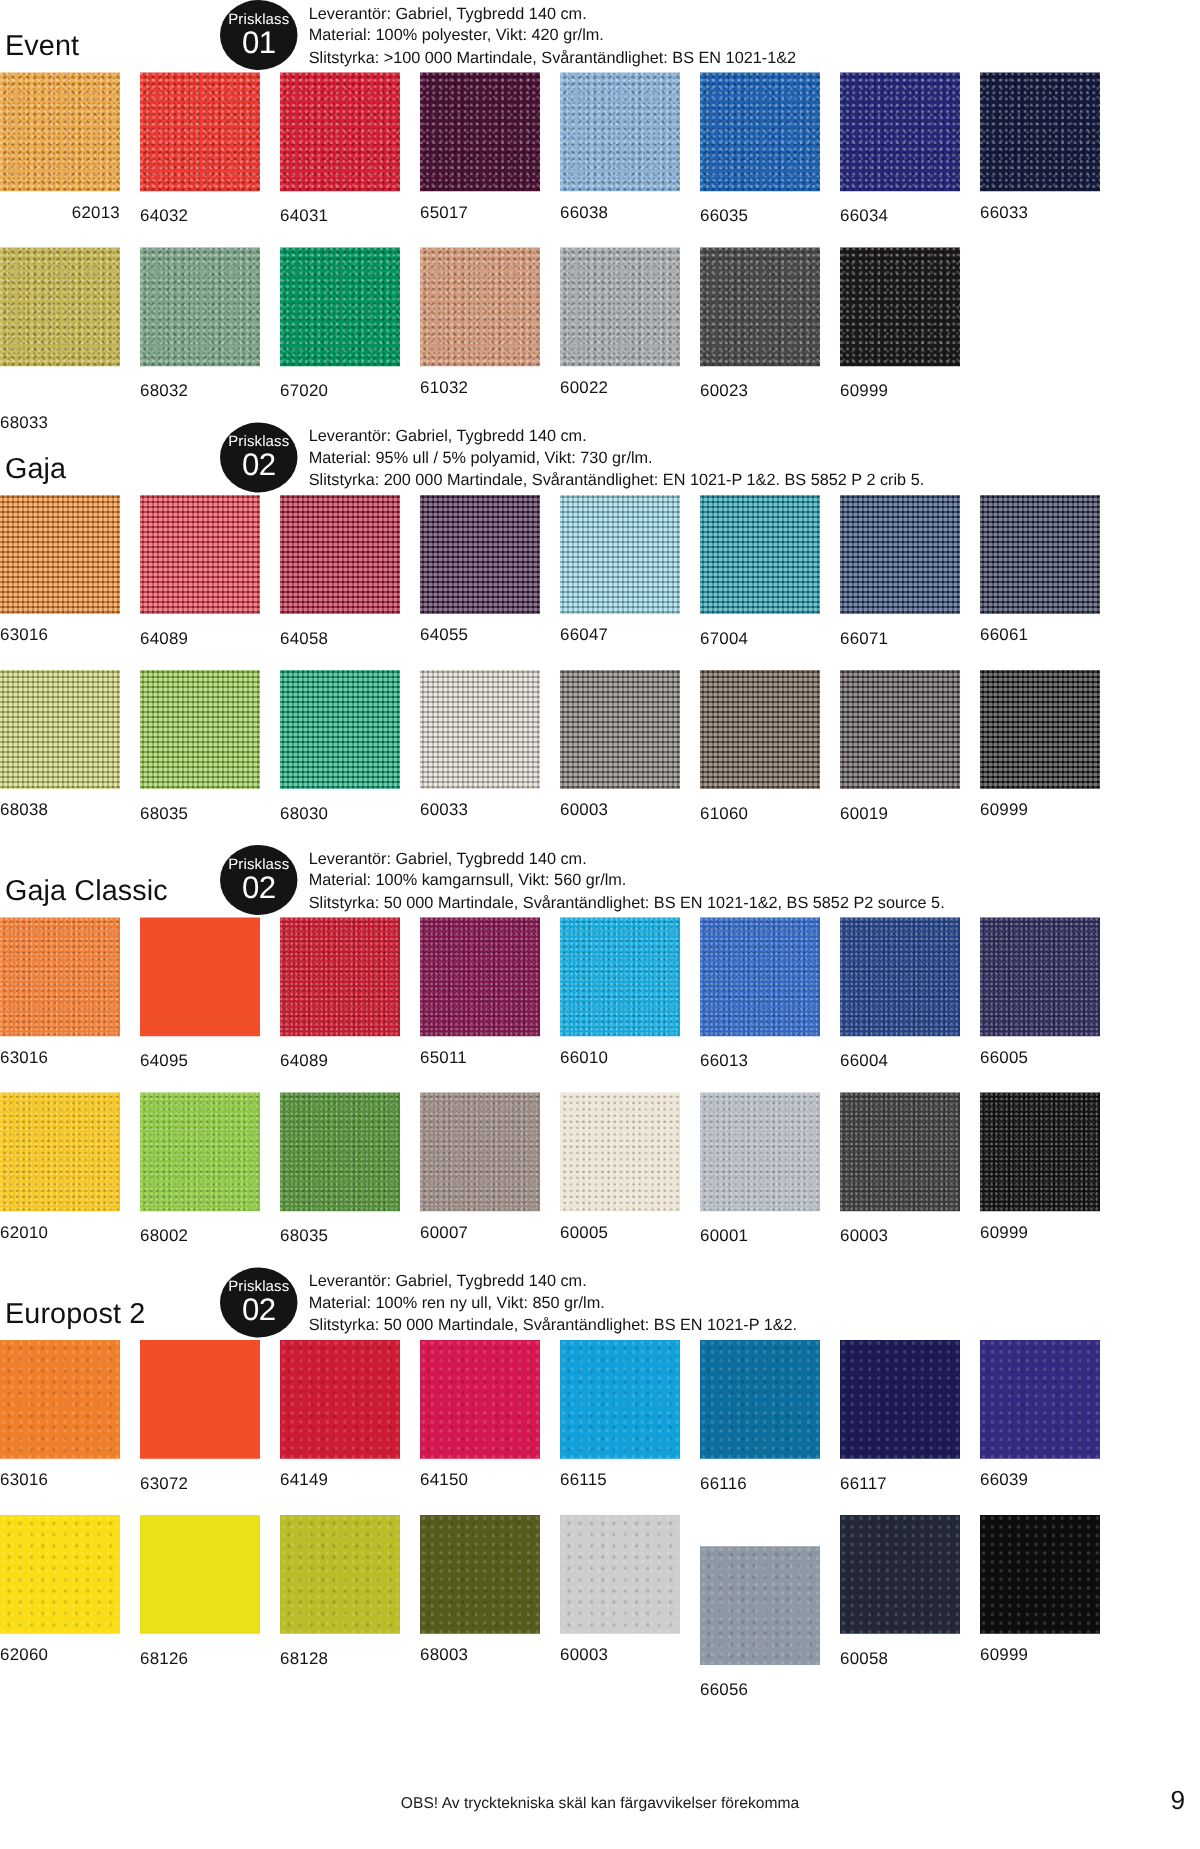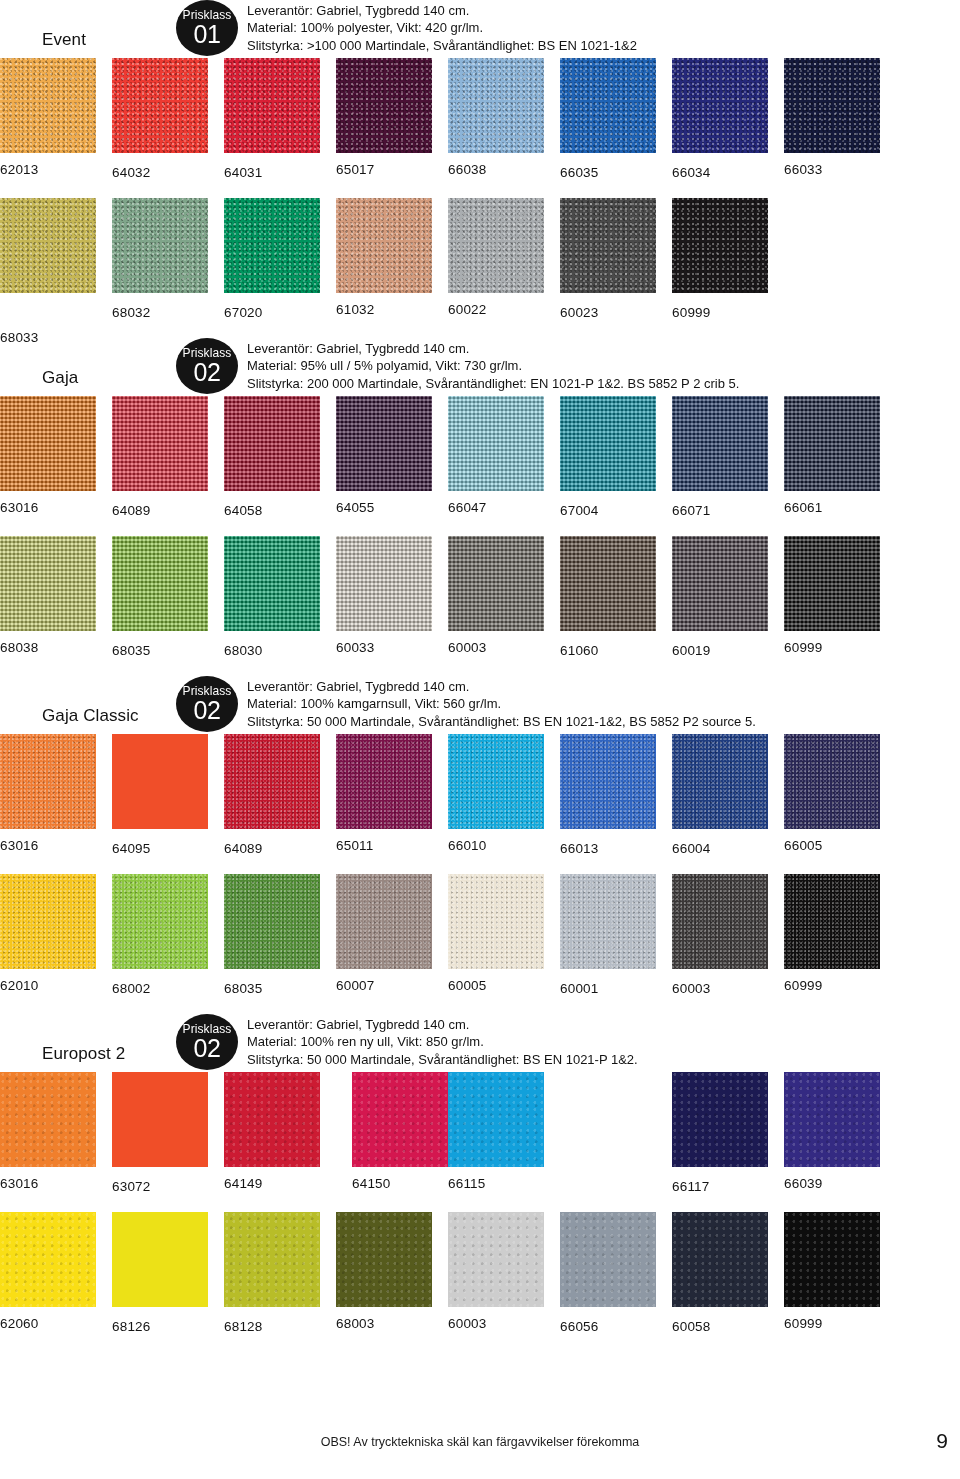--- a/index.html
+++ b/index.html
@@ -27,26 +27,25 @@
   .section { position: relative; width: 960px; }
 
   .sec-head {
     position: relative;
     height: 58px;
   }
   .sec-title {
     position: absolute;
     left: 4px;
     bottom: 8px;
-    font-size: 17px;
+    font-size: 23px;
     font-weight: 400;
     letter-spacing: .1px;
     color: #111;
     white-space: nowrap;
-    margin-left: 38px;
   }
   .badge {
     position: absolute;
     left: 176px;
     bottom: 2px;
     width: 62px;
     height: 56px;
     border-radius: 50%;
     background: #141414;
     color: #fff;
@@ -179,21 +178,21 @@
             <span class="bt">Prisklass</span>
             <span class="bn">01</span>
           </div>
           <div class="spec">
             <div>Leverantör: Gabriel, Tygbredd 140 cm.</div>
             <div>Material: 100% polyester, Vikt: 420 gr/lm.</div>
             <div>Slitstyrka: &gt;100 000 Martindale, Svårantändlighet: BS EN 1021-1&amp;2</div>
           </div>
         </div>
         <div class="row">
-          <div class="cell" style="left: 0px;">
+          <div class="cell" style="left: 0px; text-align: right;">
             <div class="sw" style="background: rgb(240, 171, 76);">
               <div class="tex t-event"></div>
             </div>
             <div class="lbl" style="padding-top: 9px;">62013</div>
           </div>
           <div class="cell" style="left: 112px;">
             <div class="sw" style="background: rgb(238, 58, 50);">
               <div class="tex t-event"></div>
             </div>
             <div class="lbl" style="padding-top: 12px;">64032</div>
@@ -533,31 +532,37 @@
               <div class="tex t-flat"></div>
             </div>
             <div class="lbl" style="padding-top: 12px;">63072</div>
           </div>
           <div class="cell" style="left: 224px;">
             <div class="sw" style="background: rgb(204, 27, 51);">
               <div class="tex t-euro"></div>
             </div>
             <div class="lbl" style="">64149</div>
           </div>
-          <div class="cell" style="left: 352px;">
+          <div class="cell" style="left: 336px;">
             <div class="sw" style="background: rgb(212, 23, 79);">
               <div class="tex t-euro"></div>
             </div>
             <div class="lbl" style="padding-top: 9px;">64150</div>
           </div>
           <div class="cell" style="left: 448px;">
             <div class="sw" style="background: rgb(18, 160, 219);">
               <div class="tex t-euro"></div>
             </div>
             <div class="lbl" style="padding-top: 9px;">66115</div>
+          </div>
+          <div class="cell" style="left: 560px;">
+            <div class="sw" style="background: rgb(12, 110, 158);">
+              <div class="tex t-euro"></div>
+            </div>
+            <div class="lbl" style="padding-top: 12px;">66116</div>
           </div>
           <div class="cell" style="left: 672px;">
             <div class="sw" style="background: rgb(28, 26, 82);">
               <div class="tex t-euro"></div>
             </div>
             <div class="lbl" style="padding-top: 12px;">66117</div>
           </div>
           <div class="cell" style="left: 784px;">
             <div class="sw" style="background: rgb(52, 42, 130);">
               <div class="tex t-euro"></div>
@@ -589,21 +594,21 @@
               <div class="tex t-euro"></div>
             </div>
             <div class="lbl" style="padding-top: 9px;">68003</div>
           </div>
           <div class="cell" style="left: 448px;">
             <div class="sw" style="background: rgb(205, 205, 205);">
               <div class="tex t-euro"></div>
             </div>
             <div class="lbl" style="padding-top: 9px;">60003</div>
           </div>
-          <div class="cell" style="left: 560px;">
+          <div class="cell" style="left: 560px; margin-top: 25px;">
             <div class="sw" style="background: rgb(142, 152, 164);">
               <div class="tex t-euro"></div>
             </div>
             <div class="lbl" style="padding-top: 12px;">66056</div>
           </div>
           <div class="cell" style="left: 672px;">
             <div class="sw" style="background: rgb(35, 40, 56);">
               <div class="tex t-euro"></div>
             </div>
             <div class="lbl" style="padding-top: 12px;">60058</div>

